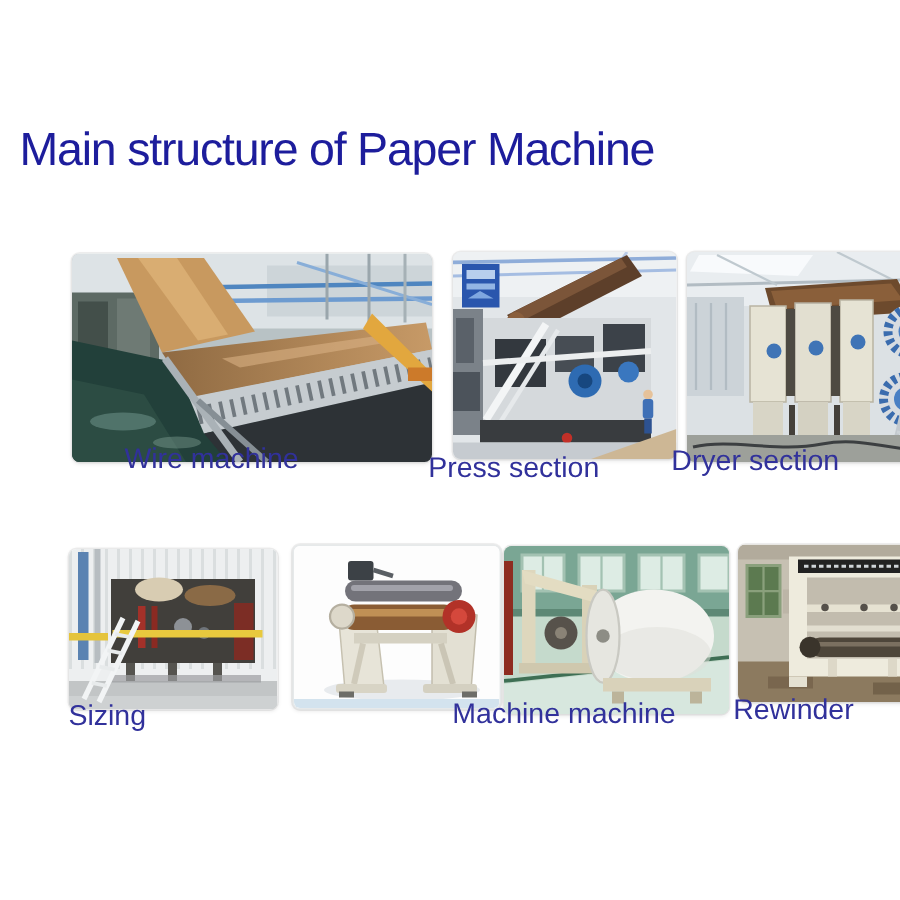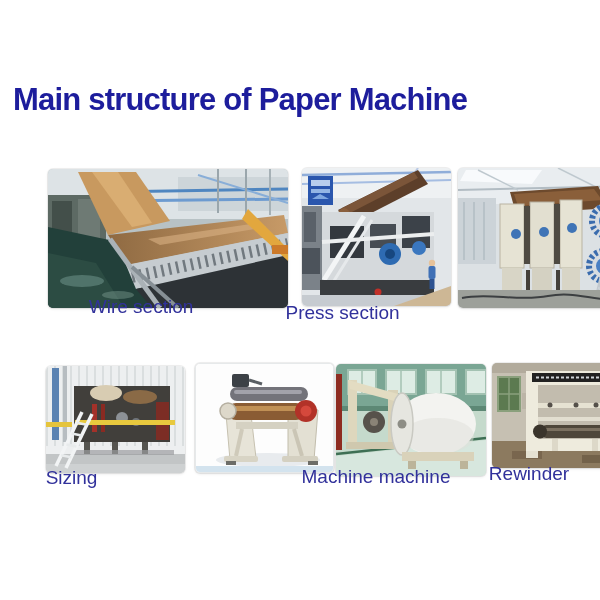--- a/index.html
+++ b/index.html
@@ -2,21 +2,21 @@
 <html style="--background: #ffffff; --title-color: #1d1d9c; --label-color: #31319b;"><head>
 <meta charset="utf-8">
 <style>
   html,body{margin:0;padding:0;background:#fff;}
   .canvas{
     position:relative;width:600px;height:600px;background:var(--background,#fff);
     overflow:hidden;font-family:"Liberation Sans",sans-serif;
   }
   .title{
     position:absolute;left:13px;top:84px;margin:0;
-    font-size:31px;font-weight:700;letter-spacing:-0.8px;line-height:1.05;
+    font-size:31px;font-weight:400;letter-spacing:-0.8px;line-height:1.05;
     color:var(--title-color,#1d1d9c);white-space:nowrap;
   }
   .photo{
     position:absolute;border-radius:5px;overflow:hidden;background:#fff;
     box-shadow:0 0 0 1px rgba(0,0,0,0.06),0 1px 3px rgba(0,0,0,0.10);
   }
   .photo svg{display:block;width:100%;height:100%;}
   .caption{
     position:absolute;text-align:center;
     font-size:19px;line-height:1.1;color:var(--label-color,#31319b);white-space:nowrap;
@@ -73,21 +73,21 @@
       <polygon points="100,70 210,54 218,58 112,76" fill="#d9b183" opacity="0.6"></polygon>
       <polygon points="78,96 240,64 240,86 88,120" fill="#c6ccd0"></polygon>
       <line x1="84" y1="108" x2="240" y2="75" stroke="#71797f" stroke-width="12" stroke-dasharray="2.5,5"></line>
       <polygon points="88,120 240,86 240,139 104,139" fill="#2d3236"></polygon>
       <line x1="62" y1="70" x2="112" y2="139" stroke="#aab2b7" stroke-width="5"></line>
       <line x1="84" y1="98" x2="130" y2="139" stroke="#868f95" stroke-width="4"></line>
       <polygon points="200,40 240,80 240,92 194,50" fill="#e2a73e"></polygon>
       <rect x="224" y="76" width="16" height="9" fill="#cc7a2a"></rect>
     </svg>
   </figure>
-  <div class="caption" id="cap-wire">Wire section</div>
+  <div class="caption" id="cap-wire">Wire machine</div>
 
   <figure class="photo" id="ph-press">
     <svg viewBox="0 0 149 138">
       <rect width="149" height="138" fill="#e2e6e9"></rect>
       <rect width="149" height="30" fill="#eef1f3"></rect>
       <line x1="0" y1="7" x2="149" y2="4" stroke="#8fadd9" stroke-width="2.5"></line>
       <line x1="0" y1="16" x2="149" y2="12" stroke="#a5bde2" stroke-width="2"></line>
       <line x1="116" y1="0" x2="96" y2="28" stroke="#b9cae6" stroke-width="2"></line>
       <rect x="6" y="8" width="25" height="29" fill="#2a56ad"></rect>
       <rect x="9" y="12" width="19" height="6" fill="#c8dbf4" opacity="0.9"></rect>
@@ -158,20 +158,21 @@
       <line x1="152" y1="72" x2="138" y2="130" stroke="#c3c9ce" stroke-width="3"></line>
       <line x1="166" y1="74" x2="154" y2="132" stroke="#c3c9ce" stroke-width="3"></line>
       <line x1="149" y1="84" x2="163" y2="86" stroke="#cdd3d7" stroke-width="2"></line>
       <line x1="146" y1="96" x2="160" y2="98" stroke="#cdd3d7" stroke-width="2"></line>
       <line x1="143" y1="108" x2="157" y2="110" stroke="#cdd3d7" stroke-width="2"></line>
       <line x1="140" y1="120" x2="154" y2="122" stroke="#cdd3d7" stroke-width="2"></line>
       <rect x="0" y="122" width="171" height="18" fill="#9da09a"></rect>
       <path d="M4,130 C30,124 60,134 90,128 S140,136 168,130" fill="none" stroke="#3c3f41" stroke-width="2"></path>
     </svg>
   </figure>
+  <div class="caption" id="cap-dryer">Dryer section</div>
 
   <figure class="photo" id="ph-sizing">
     <svg viewBox="0 0 139 107">
       <rect width="139" height="107" fill="#edeff0"></rect>
       <line x1="0" y1="40" x2="139" y2="40" stroke="#dadedf" stroke-width="80" stroke-dasharray="2,6"></line>
       <rect x="6" y="2" width="7" height="72" fill="#5b83b2"></rect>
       <rect x="17" y="0" width="4" height="76" fill="#b7bdc1"></rect>
       <rect x="28" y="20" width="96" height="56" fill="#413f3b"></rect>
       <ellipse cx="60" cy="27" rx="16" ry="8" fill="#d8ccb2"></ellipse>
       <ellipse cx="94" cy="31" rx="17" ry="7" fill="#8a6a46"></ellipse>

